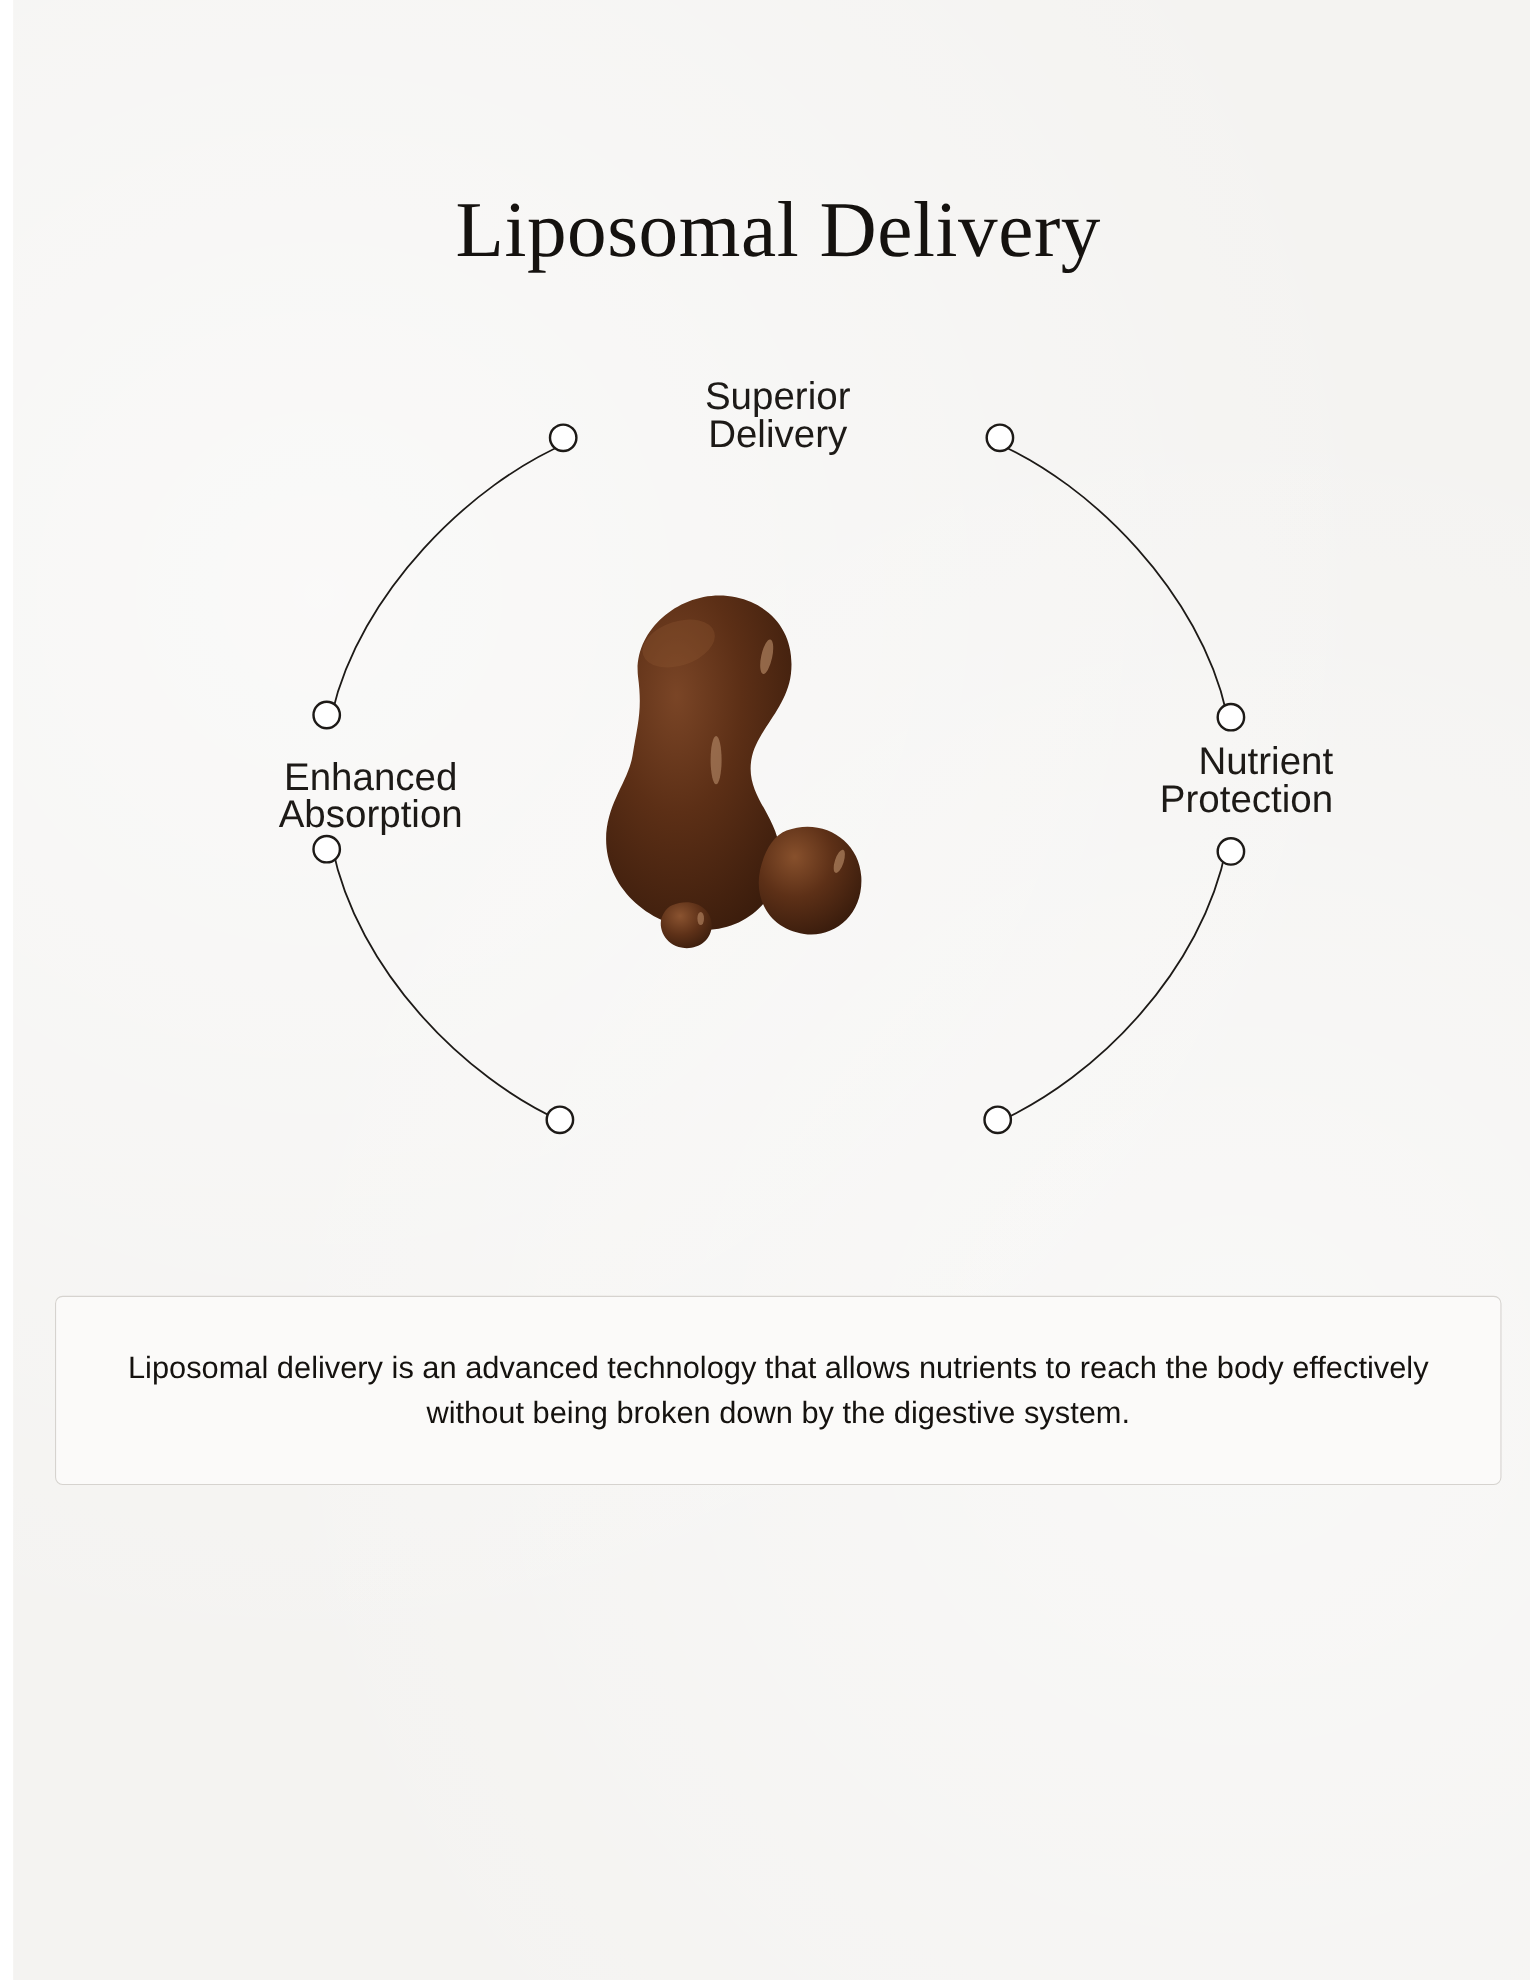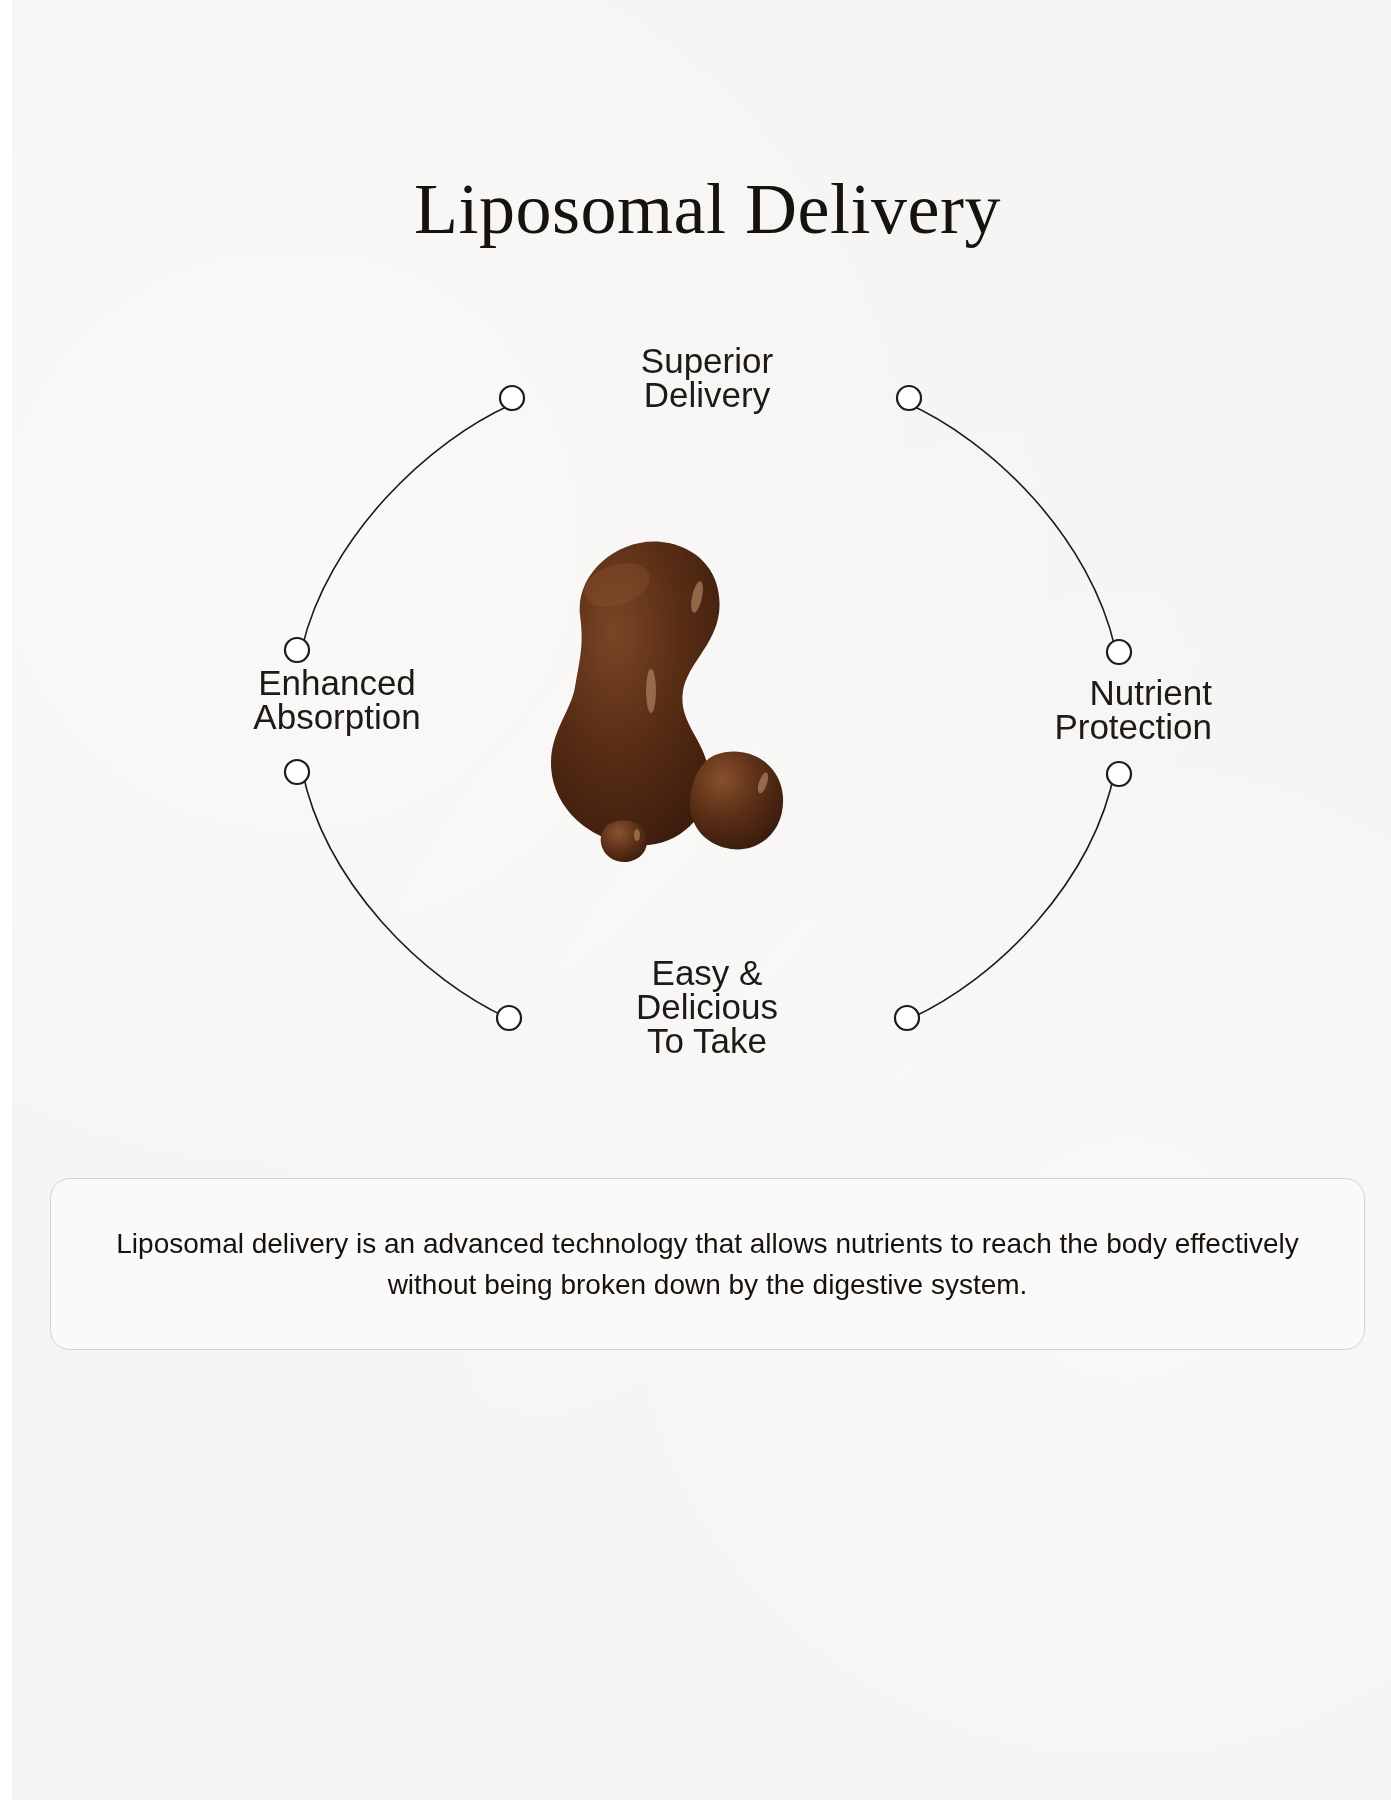--- a/index.html
+++ b/index.html
@@ -57,21 +57,21 @@
     text-align: center;
     white-space: pre-line;
   }
   .label-top {
     left: 330px;
     top: 14px;
     width: 340px;
   }
   .label-left {
     left: -5px;
-    top: 336px;
+    top: 360px;
     width: 270px;
     text-align: center;
   }
   .label-right {
     left: 735px;
     top: 346px;
     width: 270px;
     text-align: right;
   }
   .label-bottom {
@@ -91,21 +91,21 @@
 
   
   .caption-card {
     position: absolute;
     left: 38px;
     top: 1178px;
     width: 1315px;
     height: 172px;
     box-sizing: border-box;
     border: 1px solid #d6d3cf;
-    border-radius: 20px;
+    border-radius: 7px;
     background: #fbfaf9;
     display: flex;
     align-items: center;
     justify-content: center;
     padding: 0 60px;
   }
   .caption-text {
     font-size: 28px;
     line-height: 41px;
     color: #15120f;
@@ -191,23 +191,20 @@
                  C 156 352, 150 336, 156 326
                  C 158 322, 161 319, 164 318 Z" fill="url(#blobC)"></path>
         <ellipse cx="190" cy="330" rx="3" ry="6" fill="#c99c76" opacity="0.5"></ellipse>
       </svg>
     </div>
 
     <div class="label label-top">Superior
 Delivery</div>
     <div class="label label-right">Nutrient
 Protection</div>
-    <div class="label label-bottom">Easy &amp;
-Delicious
-To Take</div>
     <div class="label label-left">Enhanced
 Absorption</div>
 
   </div>
 
   <div class="caption-card">
     <div class="caption-text">Liposomal delivery is an advanced technology that allows nutrients to reach the body effectively without being broken down by the digestive system.</div>
   </div>
 
 </div>

